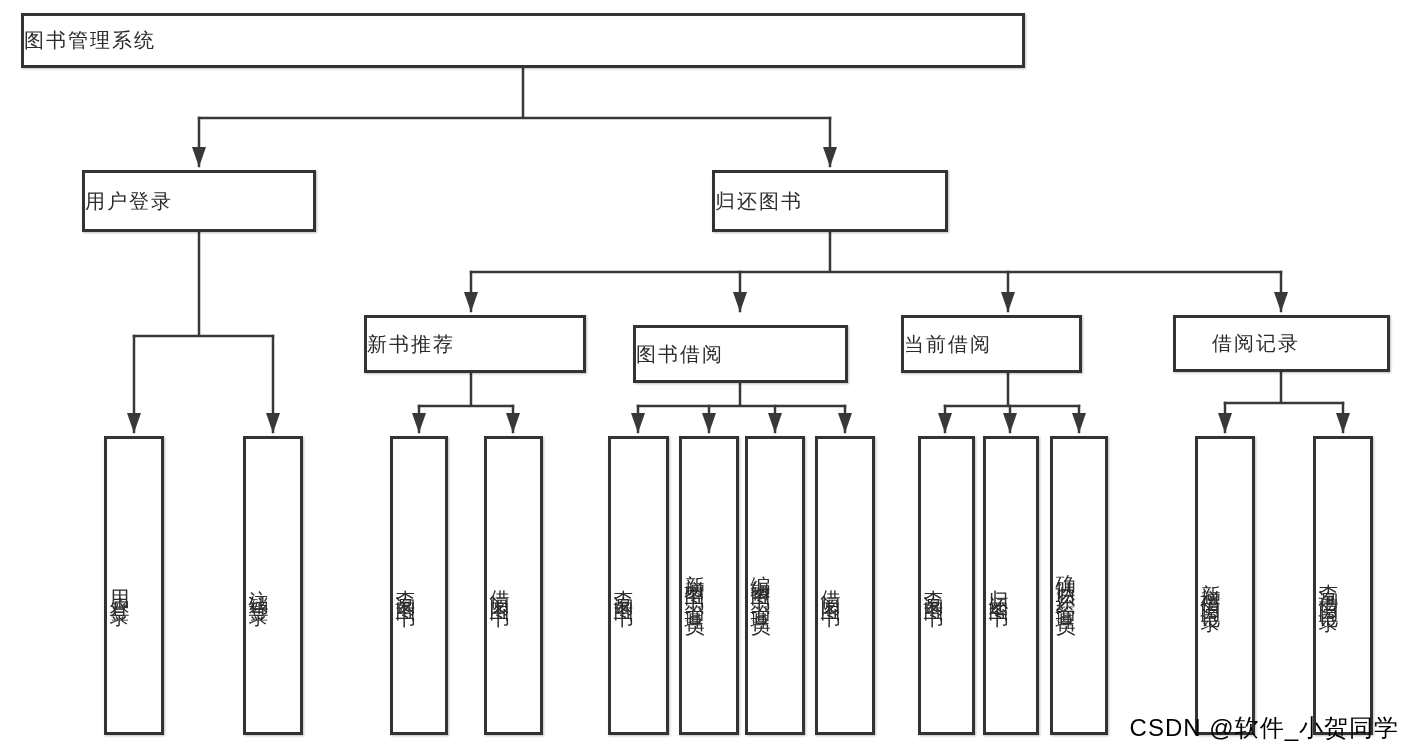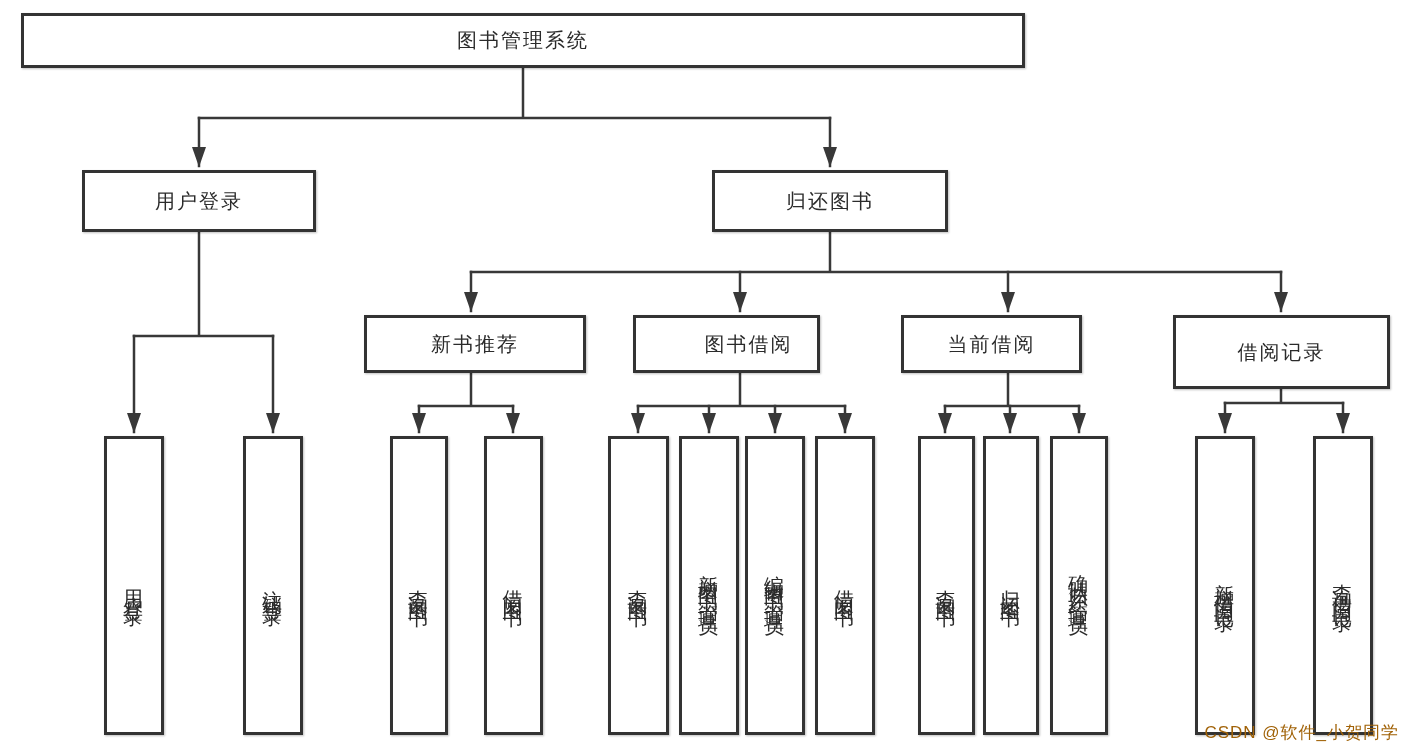--- a/index.html
+++ b/index.html
@@ -23,21 +23,21 @@
     height: 747px;
   }
   .node {
     position: absolute;
     box-sizing: border-box;
     background: #ffffff;
     border: 3px solid #333333;
     box-shadow: 1px 1px 2px rgba(0,0,0,0.25);
     display: flex;
     align-items: center;
-    justify-content: center;
+    justify-content: flex-start;
   }
   .hnode span {
     font-size: 20px;
     color: #2b2b2b;
     letter-spacing: 2px;
     white-space: nowrap;
   }
   .vnode {
     top: 436px;
     height: 299px;
@@ -47,22 +47,22 @@
     text-orientation: mixed;
     font-size: 20px;
     color: #2b2b2b;
     letter-spacing: 6px;
     white-space: nowrap;
   }
   .watermark {
     position: absolute;
     right: 6px;
     bottom: 3px;
-    font-size: 17px;
-    color: #a16207;
+    font-size: 24px;
+    color: #000000;
     letter-spacing: 1px;
     white-space: nowrap;
   }
 </style>
 </head>
 <body>
 
 <div class="canvas">
 
   <svg class="connectors" viewBox="0 0 1405 747" xmlns="http://www.w3.org/2000/svg">
@@ -110,27 +110,27 @@
   <div class="node hnode" style="left:82px; top:170px; width:234px; height:62px;">
     <span>用户登录</span>
   </div>
   <div class="node hnode" style="left:712px; top:170px; width:236px; height:62px;">
     <span>归还图书</span>
   </div>
 
   <div class="node hnode" style="left:364px; top:315px; width:222px; height:58px;">
     <span>新书推荐</span>
   </div>
-  <div class="node hnode" style="left:633px; top:315px; width:187px; height:58px;padding-left:44px;">
+  <div class="node hnode" style="left:633px; top:325px; width:215px; height:58px;">
     <span>图书借阅</span>
   </div>
   <div class="node hnode" style="left:901px; top:315px; width:181px; height:58px;">
     <span>当前借阅</span>
   </div>
-  <div class="node hnode" style="left:1173px; top:315px; width:217px; height:74px;">
+  <div class="node hnode" style="left:1173px; top:315px; width:217px; height:57px;padding-left:36px;">
     <span>借阅记录</span>
   </div>
 
   <div class="node vnode" style="left:104px; width:60px;">
     <span>用户登录</span>
   </div>
   <div class="node vnode" style="left:243px; width:60px;">
     <span>注销登录</span>
   </div>
 

